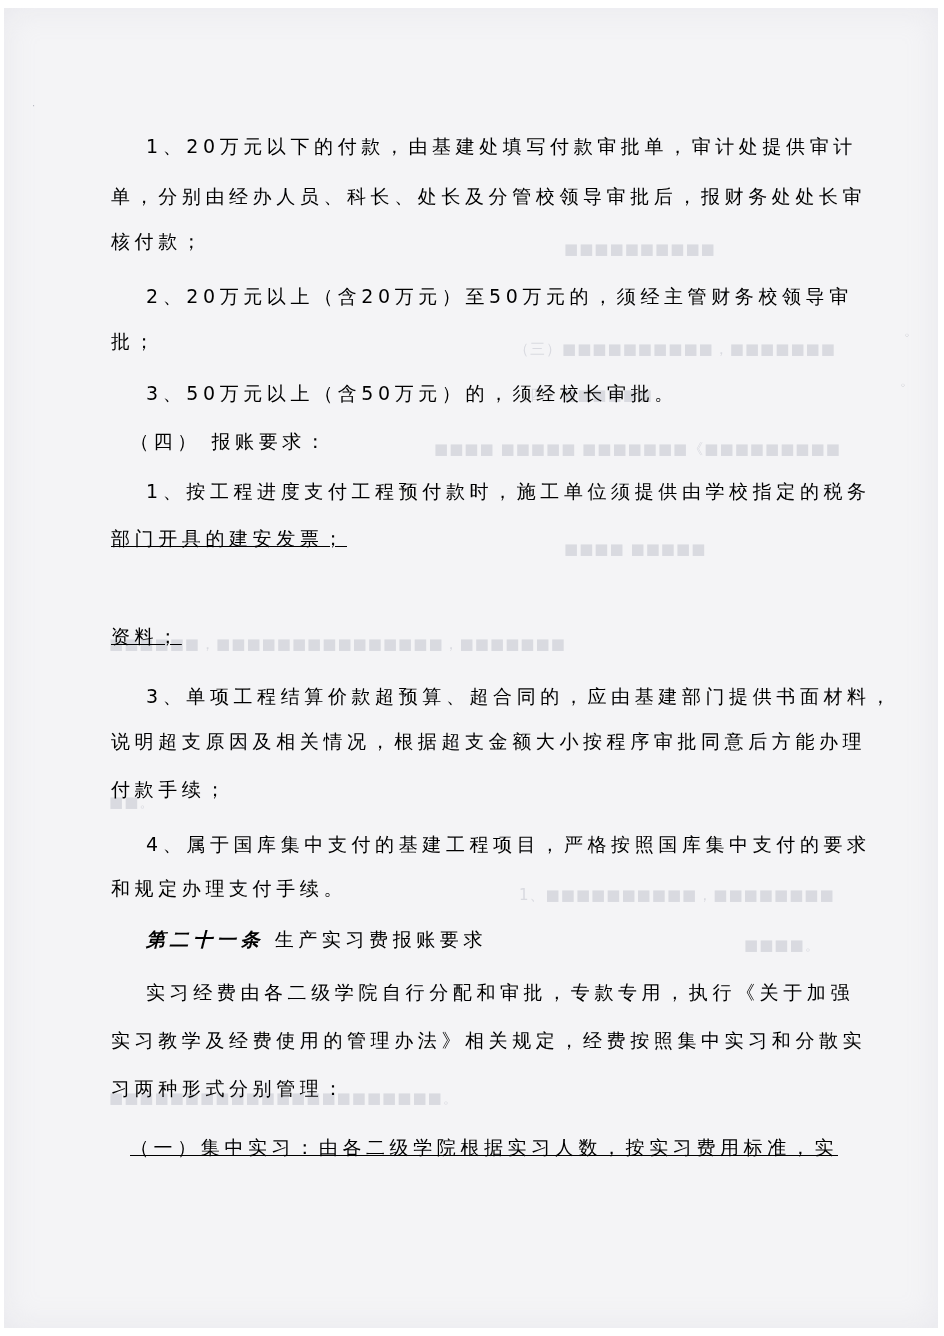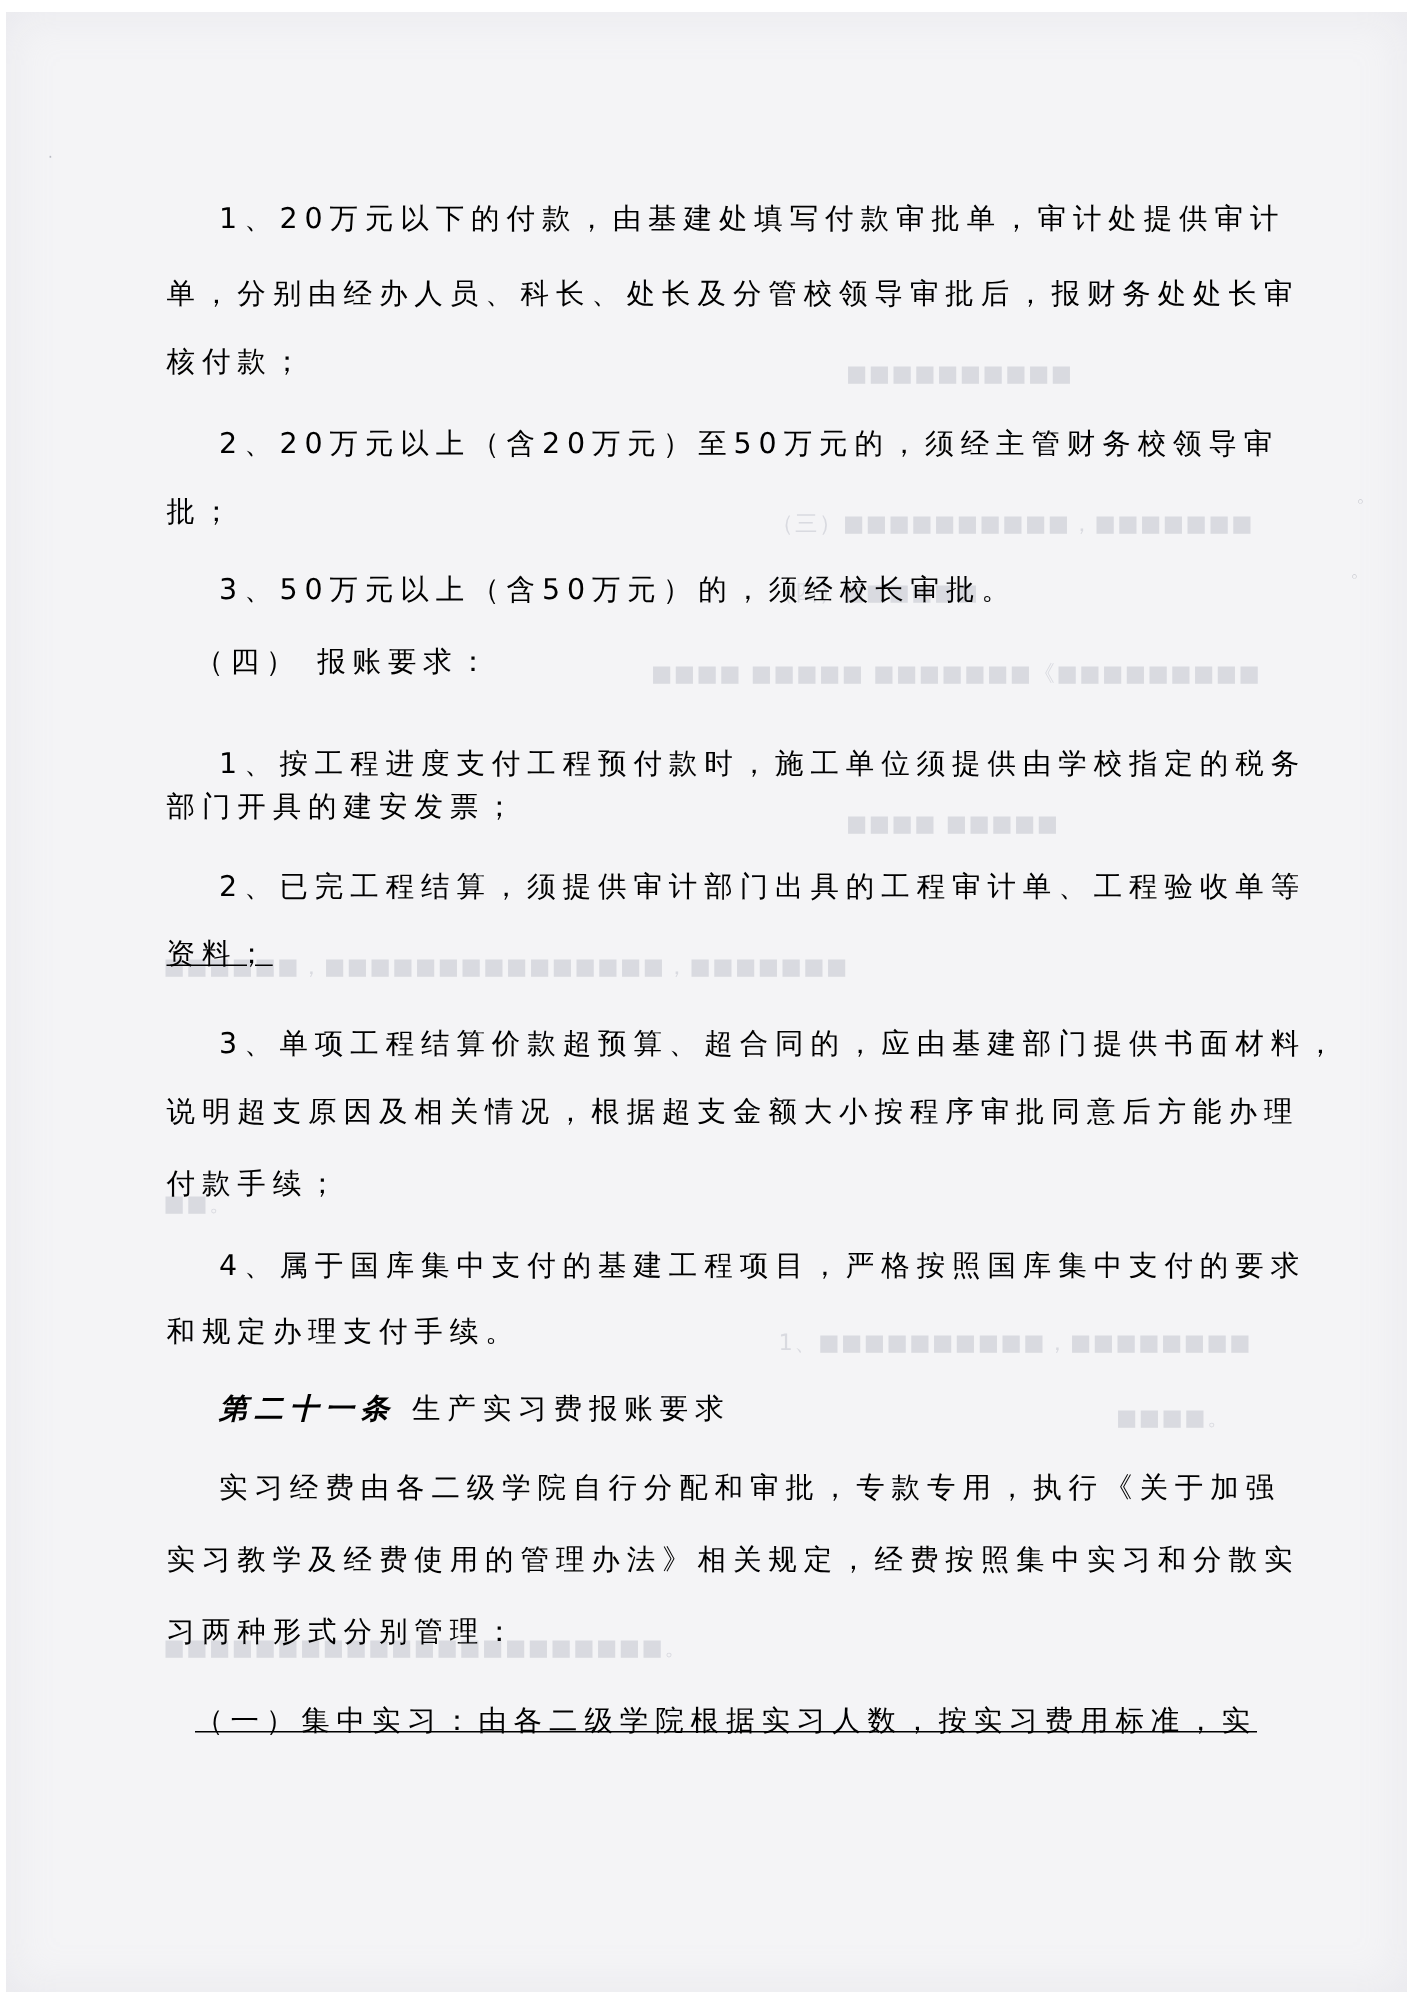--- a/index.html
+++ b/index.html
@@ -66,24 +66,23 @@
   <div class="line" style="top:176px;">单，分别由经办人员、科长、处长及分管校领导审批后，报财务处处长审</div>
   <div class="line" style="top:221px;">核付款；</div>
 
   <div class="line indent" style="top:276px;">2、20万元以上（含20万元）至50万元的，须经主管财务校领导审</div>
   <div class="line" style="top:321px;">批；</div>
 
   <div class="line indent" style="top:373px;">3、50万元以上（含50万元）的，须经校长审批。</div>
 
   <div class="line" style="top:421px;left:126px;">（四） 报账要求：</div>
 
-  <div class="line indent" style="top:489px;">1、按工程进度支付工程预付款时，施工单位须提供由学校指定的税务</div>
-  <div class="line" style="top:518px;">部门开具的建安发票；</div>
+  <div class="line indent" style="top:471px;">1、按工程进度支付工程预付款时，施工单位须提供由学校指定的税务</div>
+  <div class="line" style="top:518px;text-decoration:underline;">部门开具的建安发票；</div>
 
-  <div class="line indent" style="top:571px;">2、已完工程结算，须提供审计部门出具的工程审计单、工程验收单等</div>
   <div class="line" style="top:616px;text-decoration:underline;">资料；</div>
 
   <div class="line indent" style="top:676px;">3、单项工程结算价款超预算、超合同的，应由基建部门提供书面材料，</div>
   <div class="line" style="top:721px;">说明超支原因及相关情况，根据超支金额大小按程序审批同意后方能办理</div>
   <div class="line" style="top:769px;">付款手续；</div>
 
   <div class="line indent" style="top:824px;">4、属于国库集中支付的基建工程项目，严格按照国库集中支付的要求</div>
   <div class="line" style="top:868px;">和规定办理支付手续。</div>
 
   <div class="line indent" style="top:919px;">

